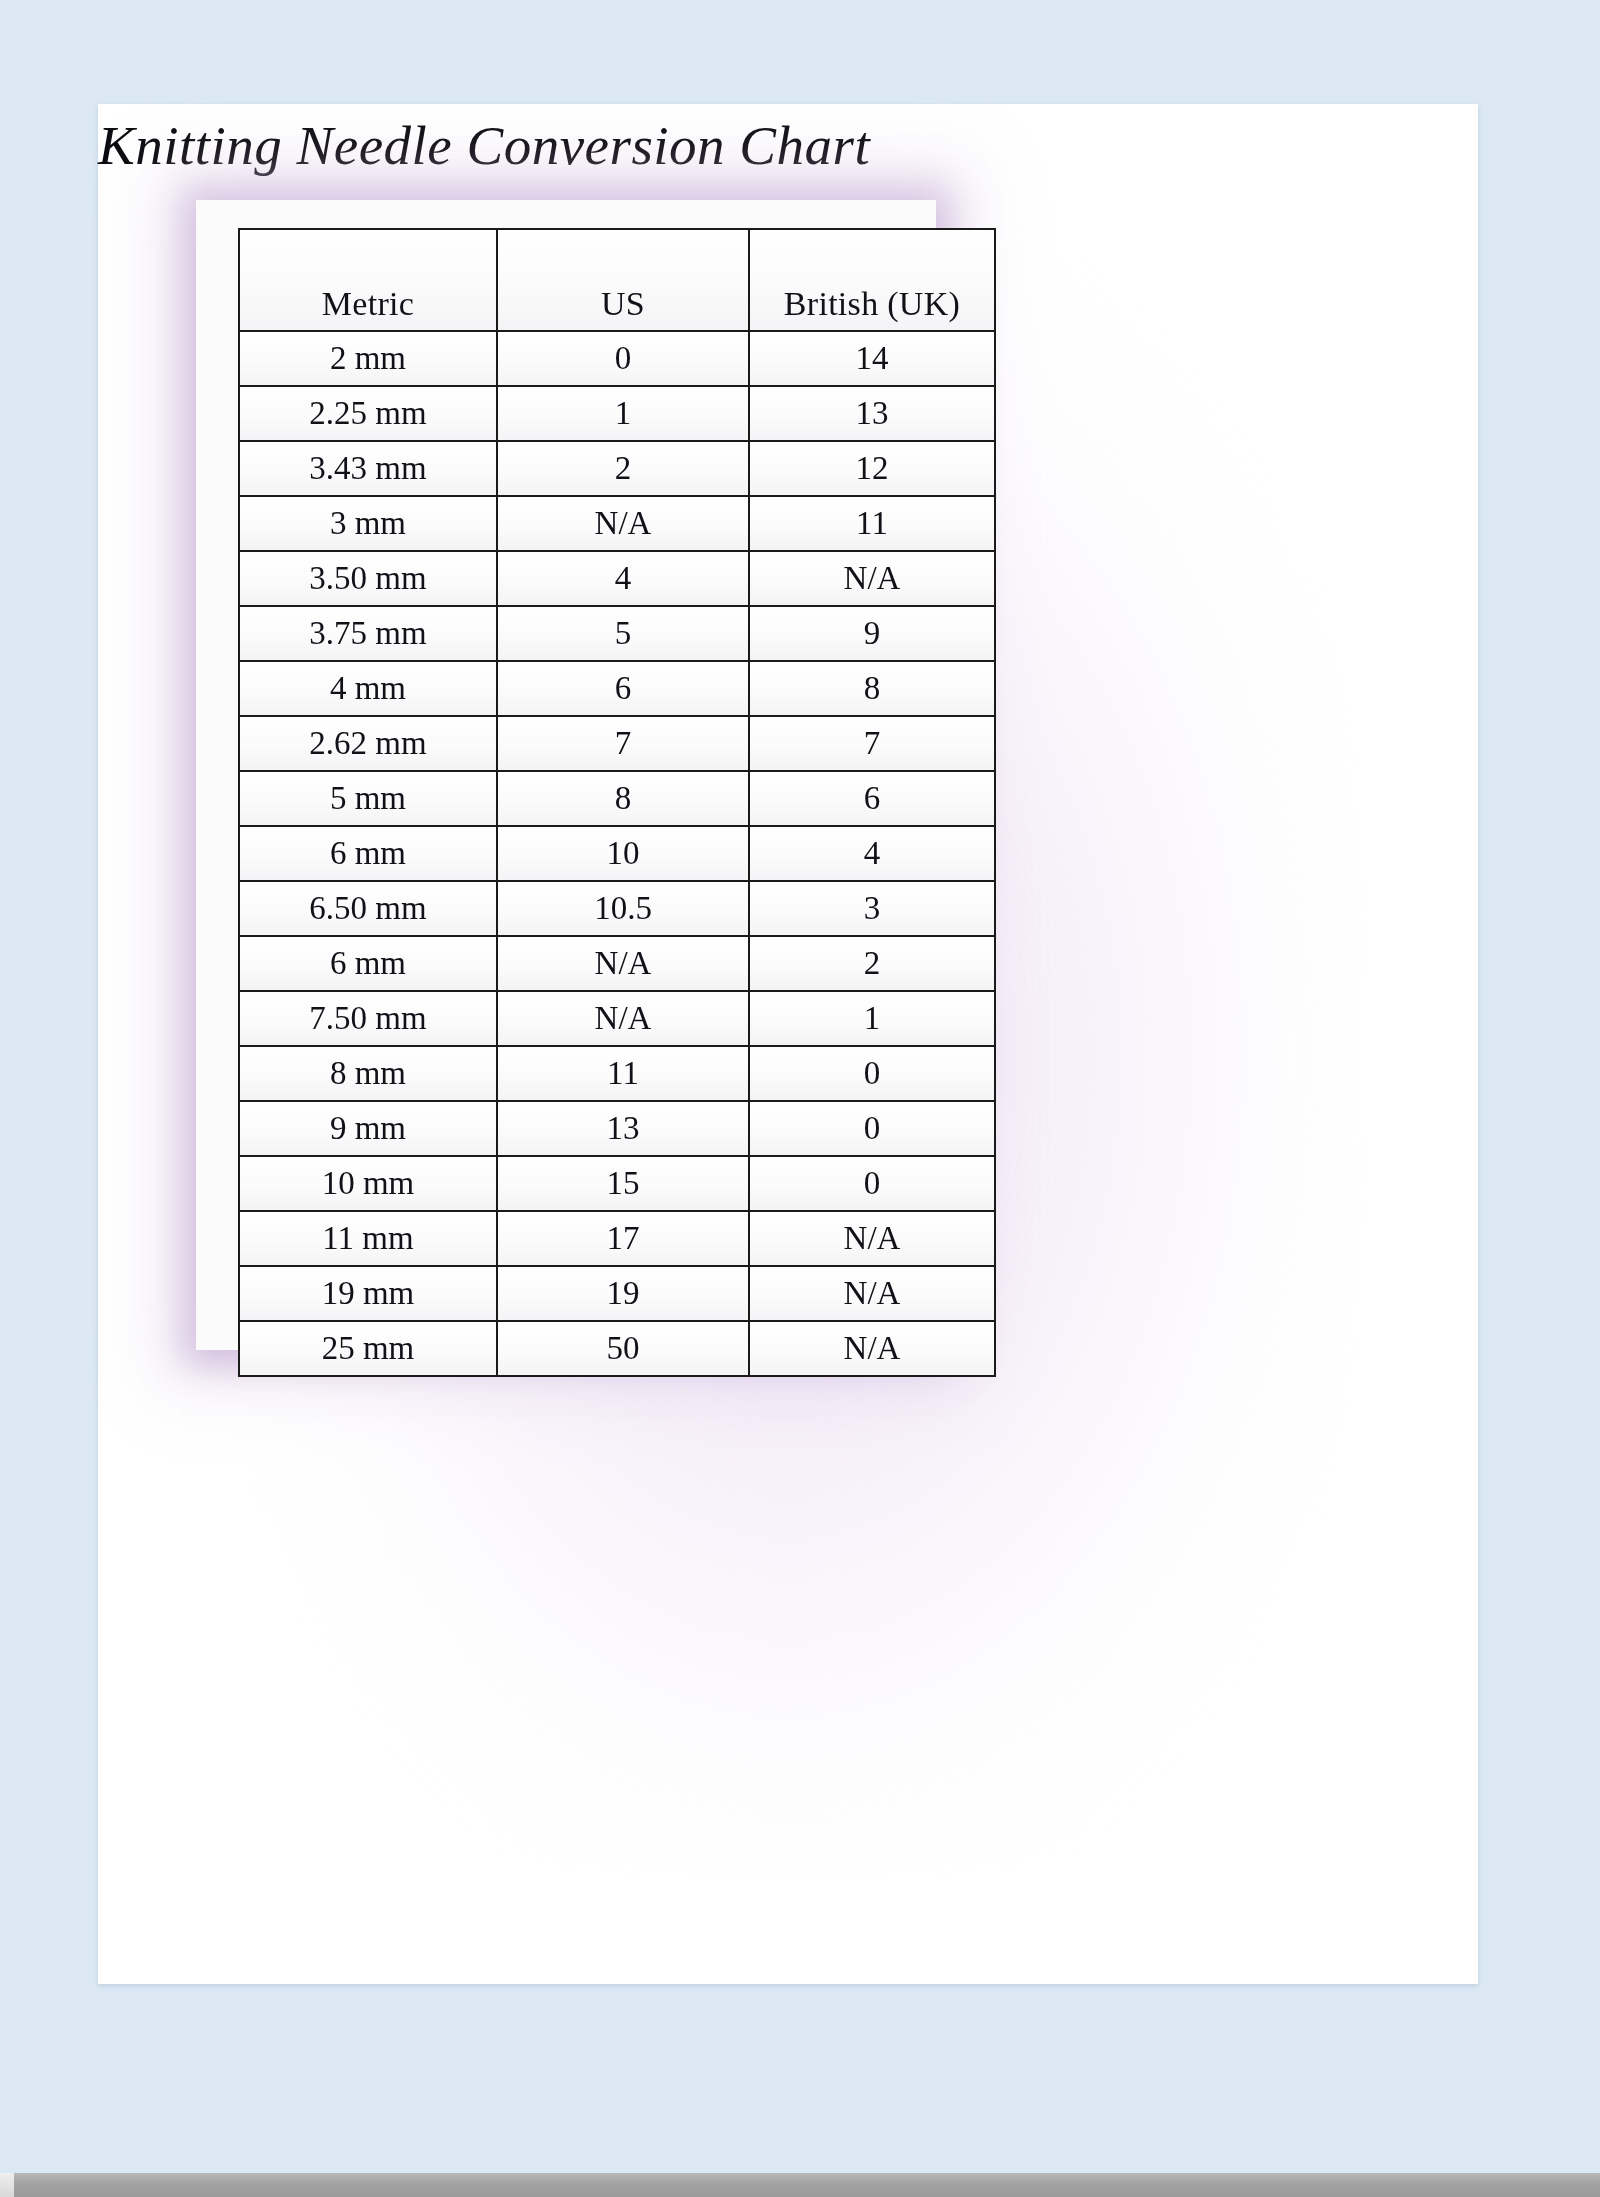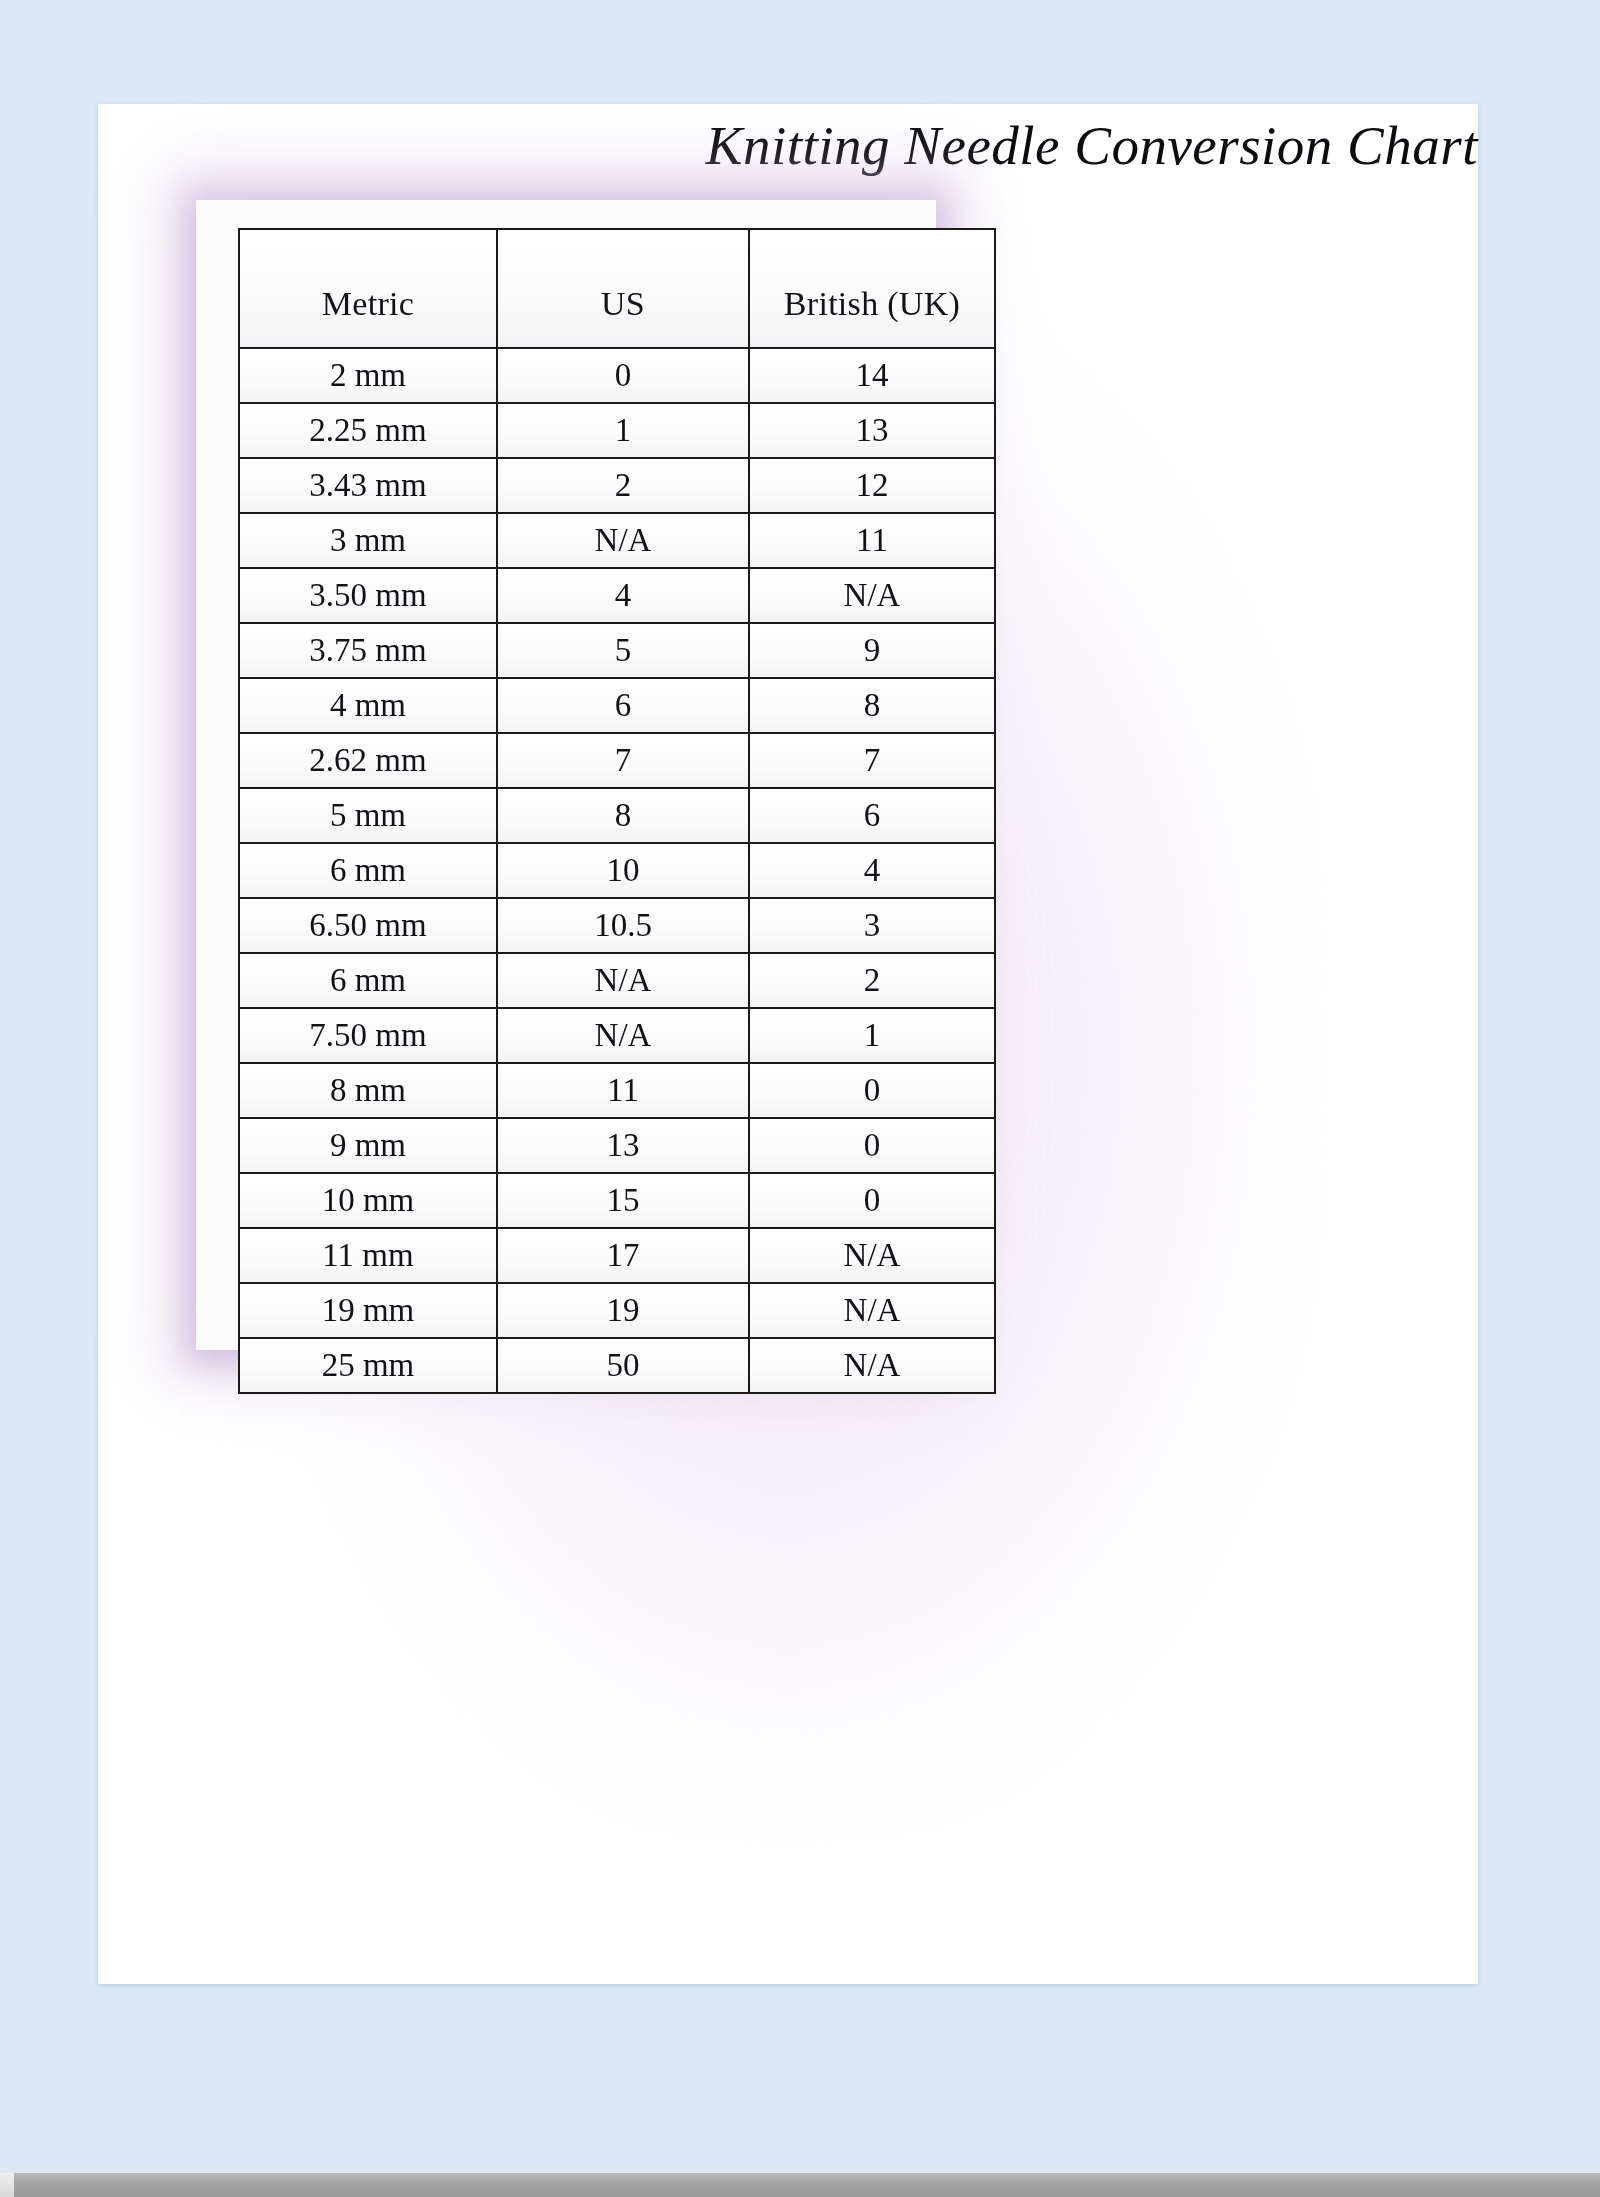--- a/index.html
+++ b/index.html
@@ -41,21 +41,21 @@
                 rgba(255,255,255,0) 78%);
     filter: blur(22px);
   }
 
   
   #chart-title {
     position: absolute;
     left: 0;
     top: 10px;
     width: 1380px;
-    text-align: right;
+    text-align: left;
     font-style: italic;
     font-size: 55px;
     letter-spacing: 0.5px;
     color: #0b0b10;
     white-space: nowrap;
   }
 
   
   #table-card {
     position: absolute;
@@ -84,21 +84,21 @@
   #conversion-table th {
     border: 2px solid #1a1a1a;
     text-align: center;
     font-weight: normal;
     color: #111118;
     background: linear-gradient(180deg,#ffffff 0%,#fbfbfc 55%,#f4f4f6 100%);
   }
   #conversion-table thead th {
     height: 92px;
     vertical-align: bottom;
-    padding-bottom: 24px;
+    padding-bottom: 7px;
     font-size: 34px;
     letter-spacing: 0.3px;
   }
   #conversion-table tbody td {
     height: 53px;
     font-size: 33px;
     padding: 0;
     line-height: 53px;
   }
   .col-metric { width: 258px; }

